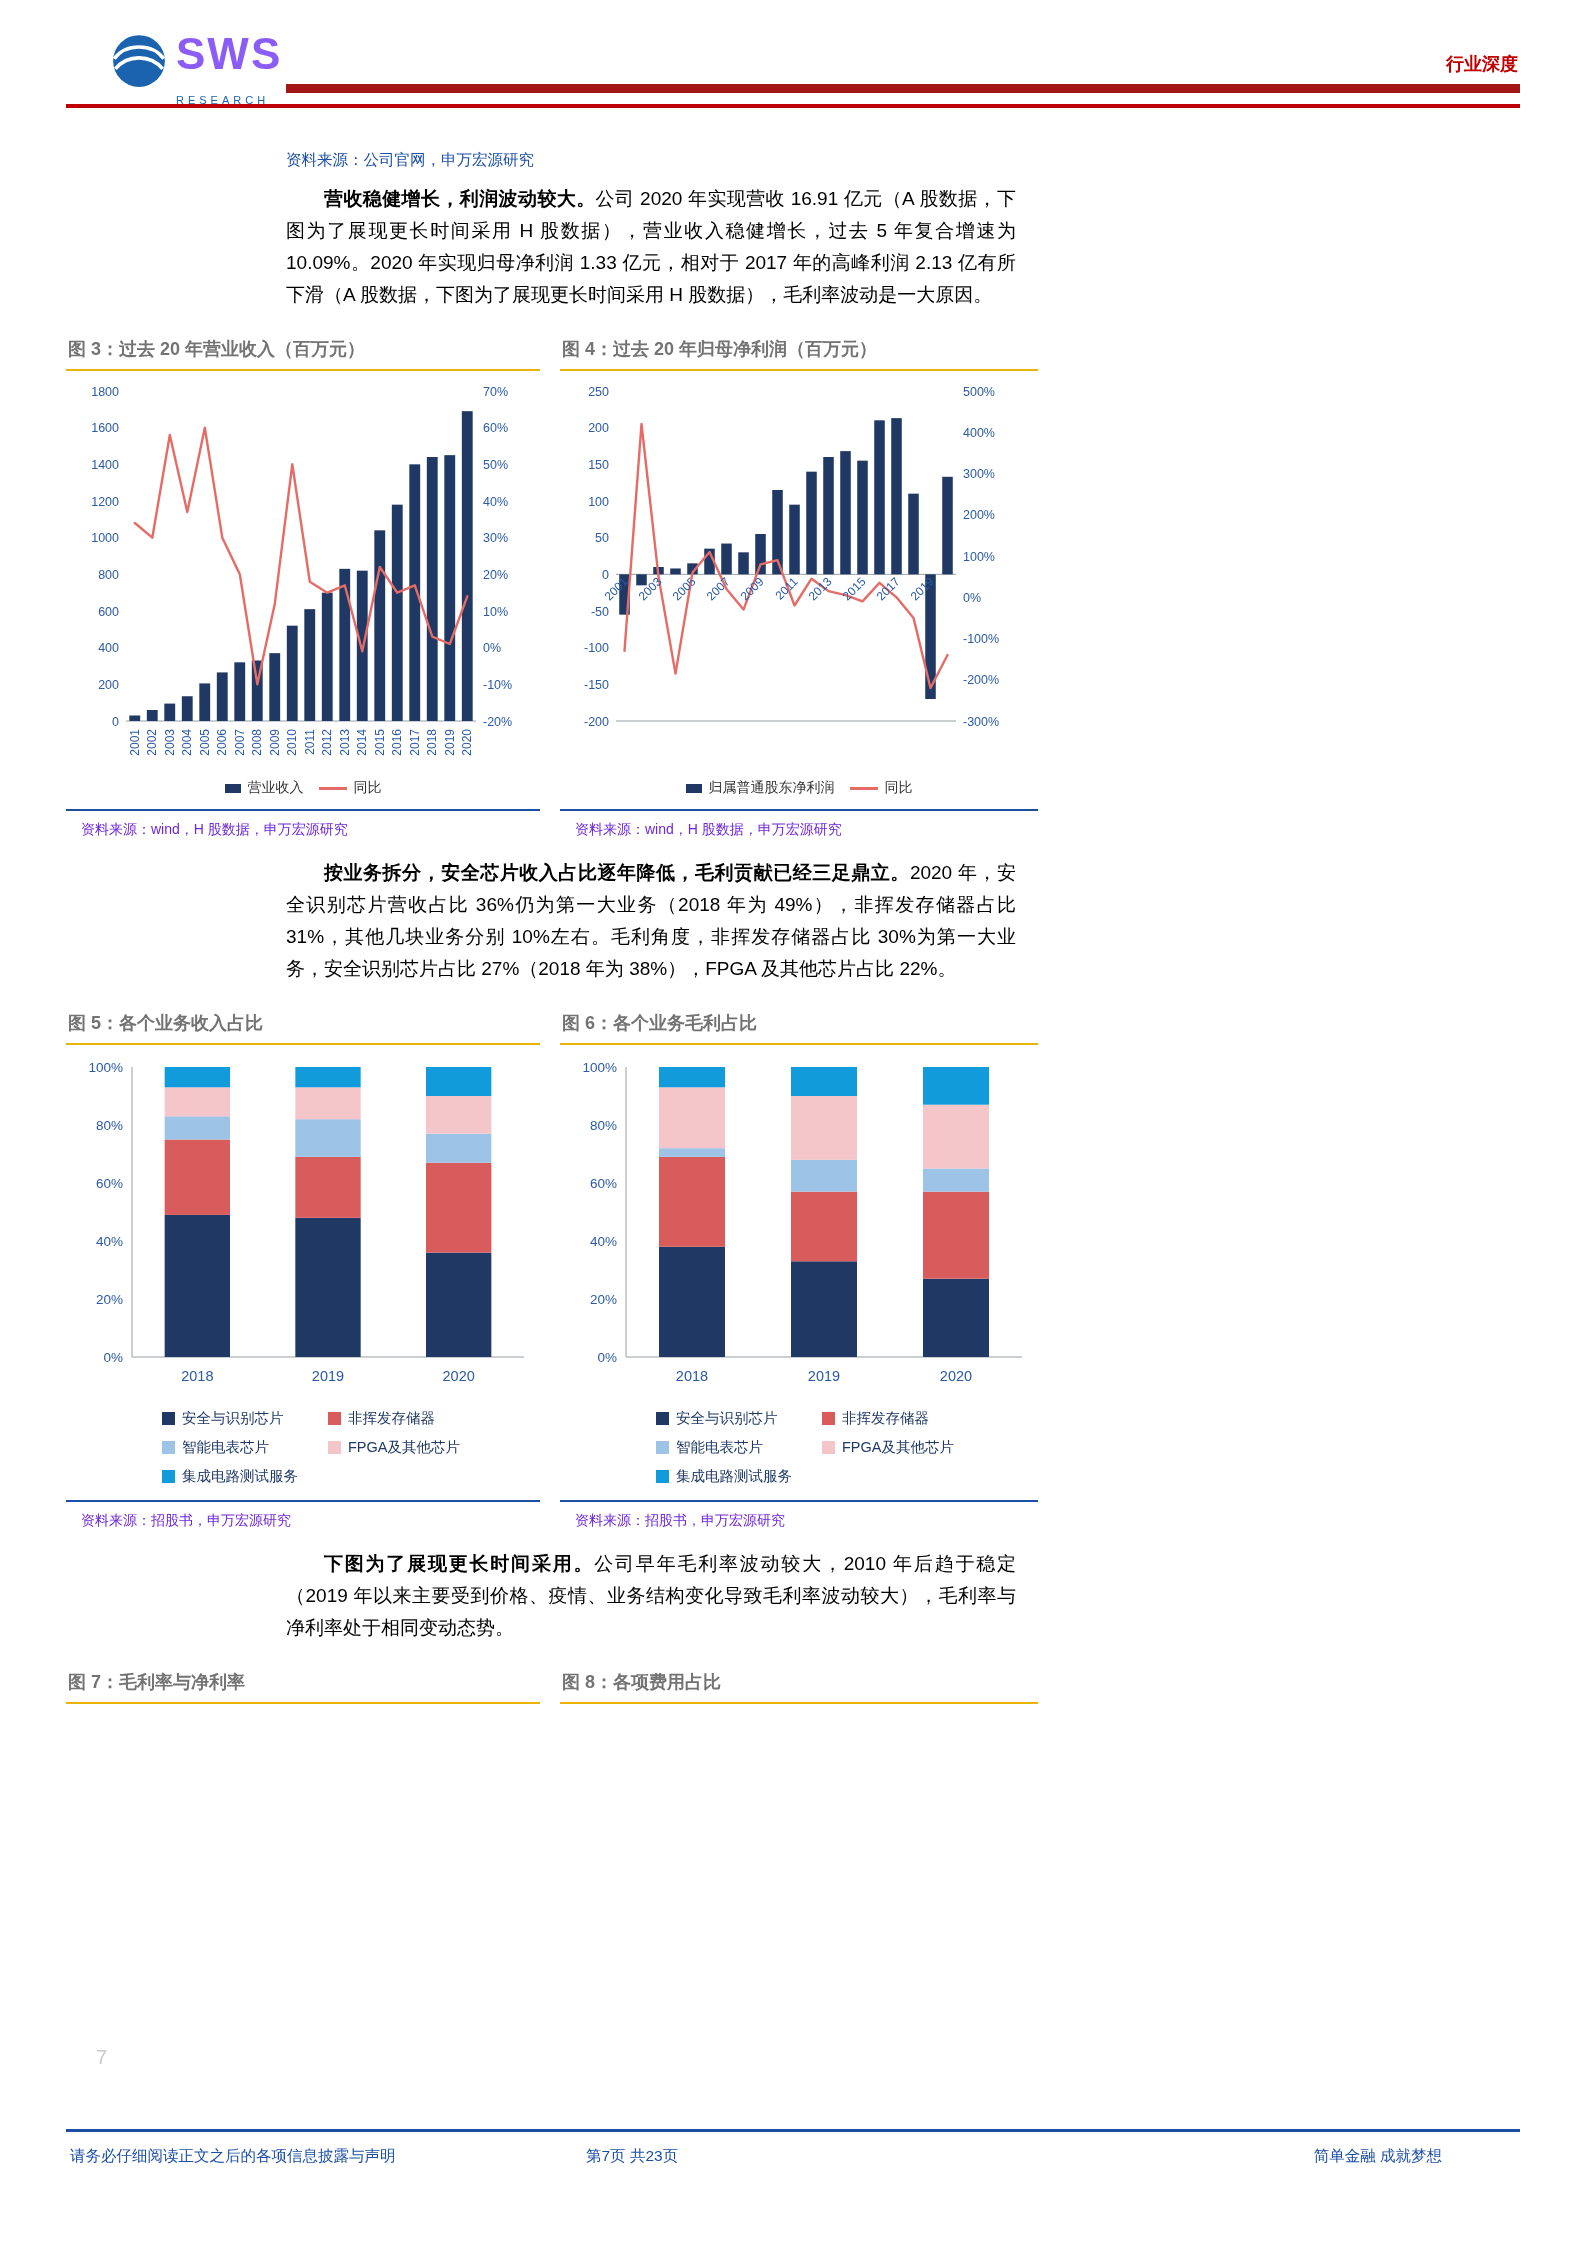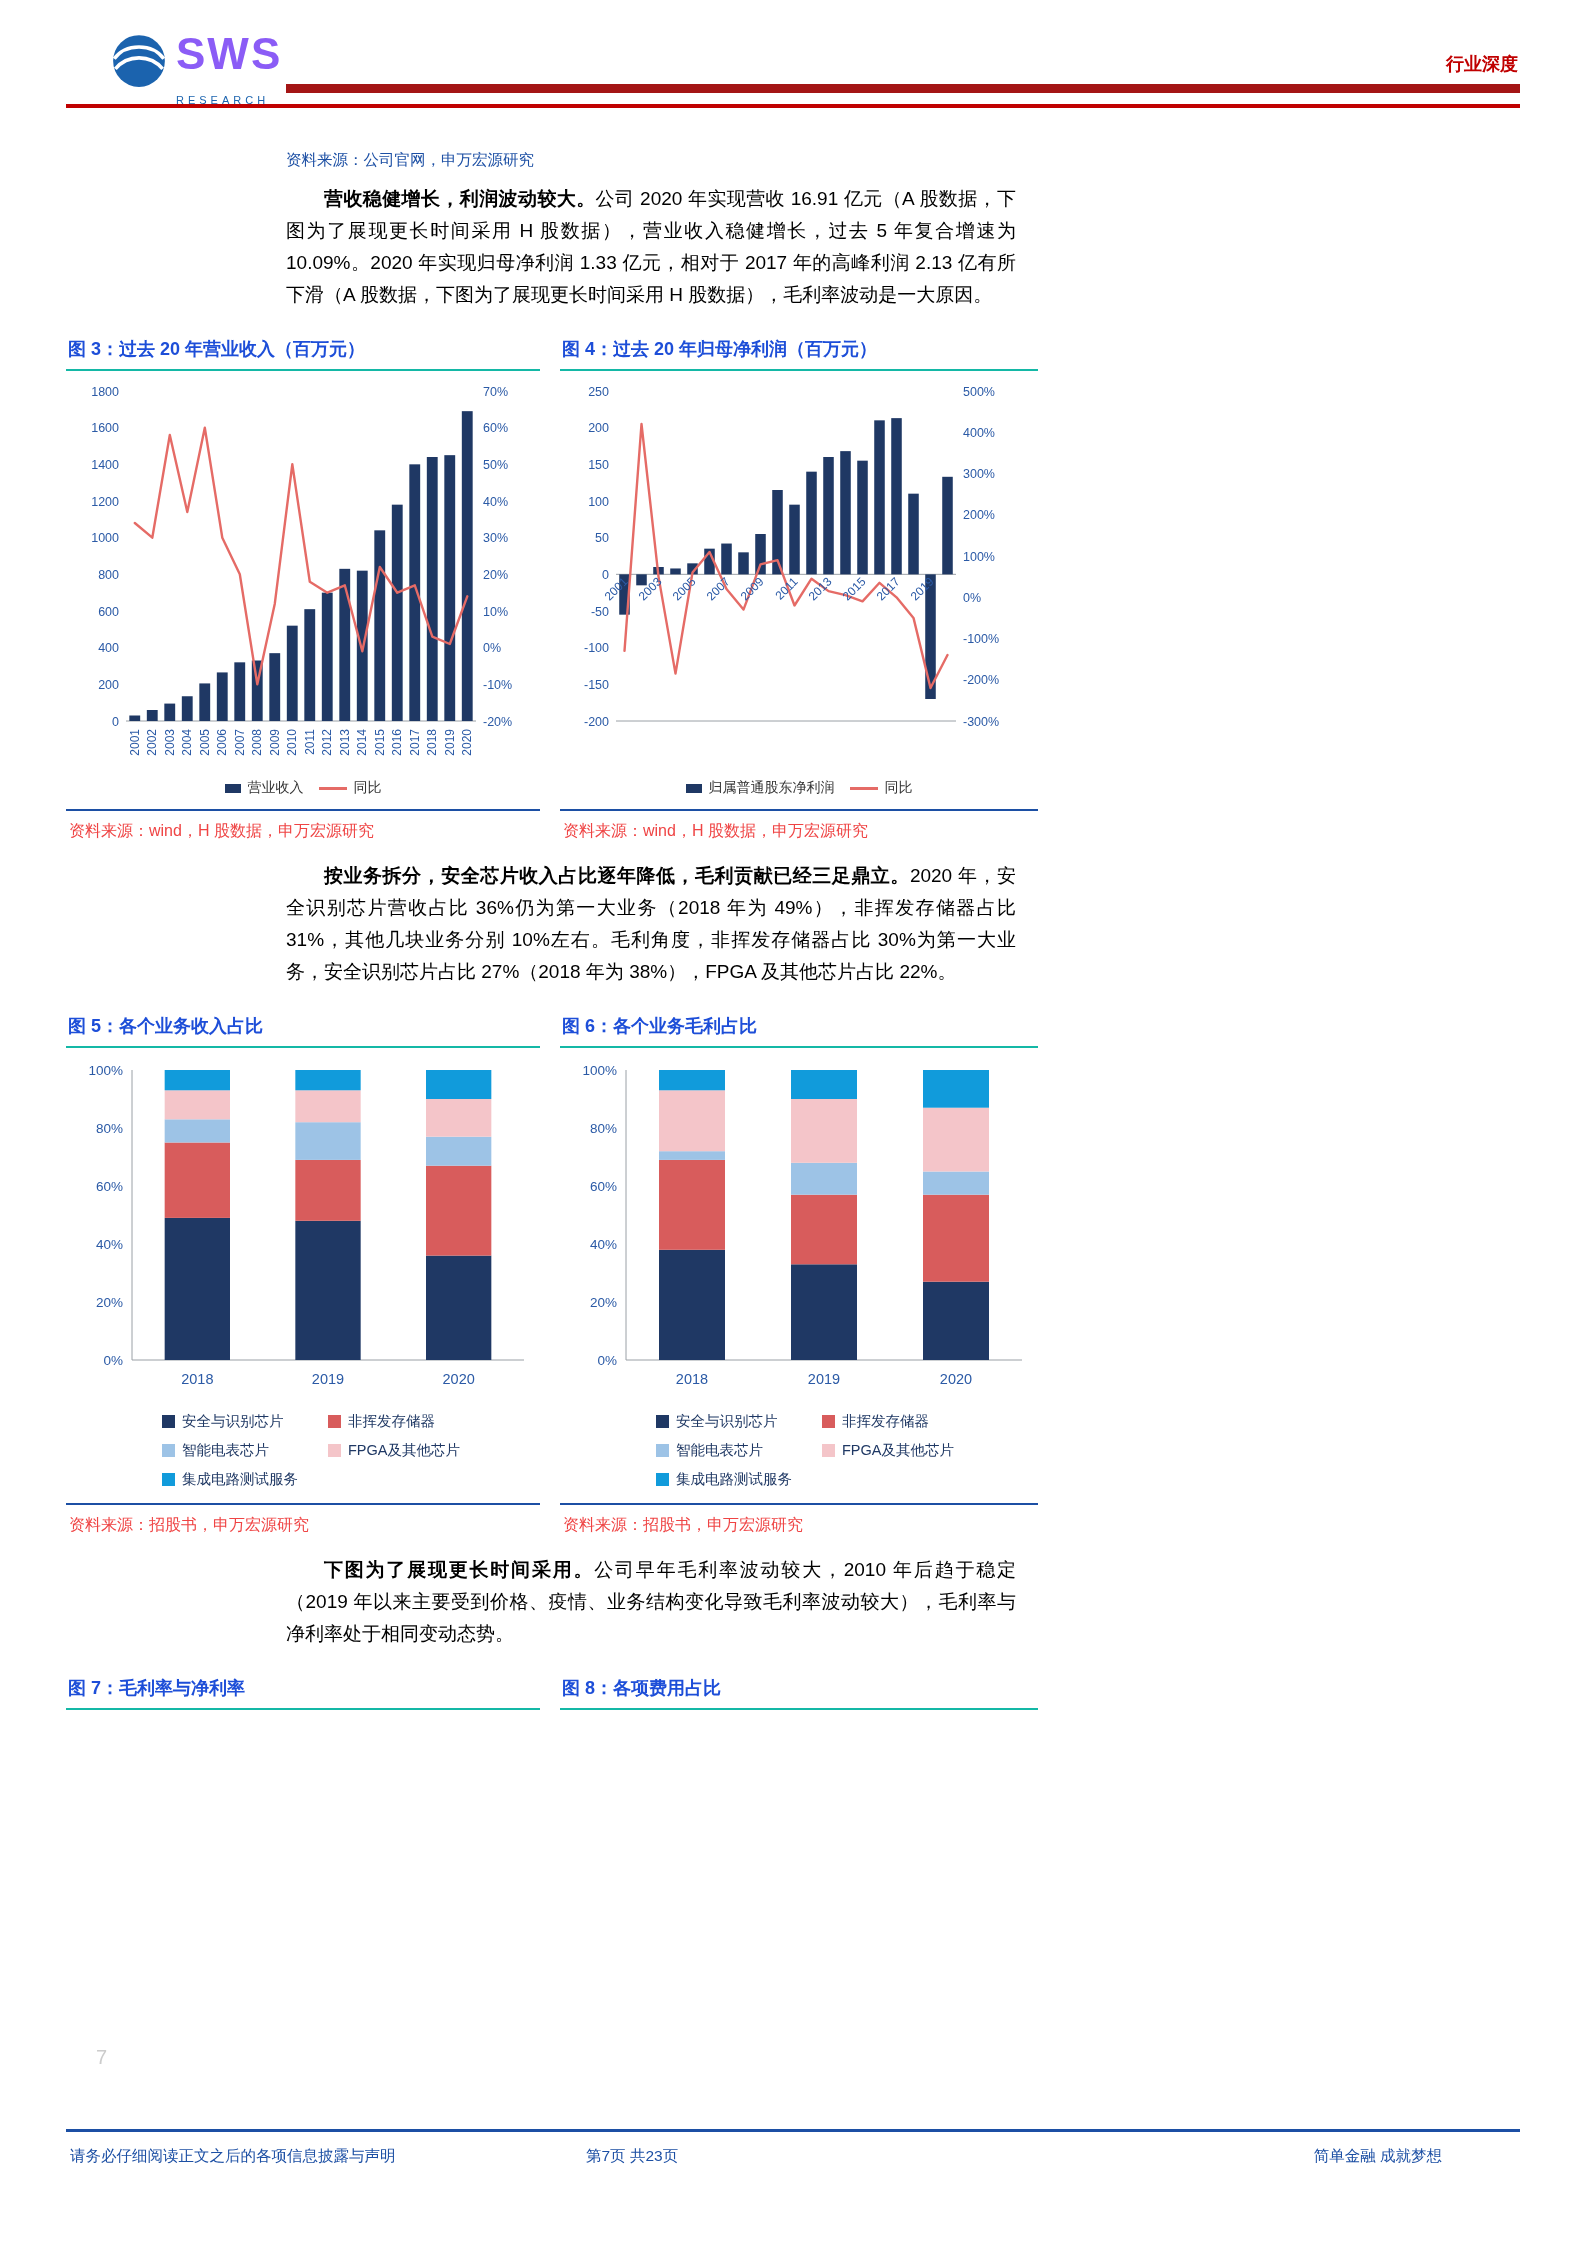--- a/index.html
+++ b/index.html
@@ -19,30 +19,30 @@
 
   
   .src-note{margin:26px 66px 0 286px;color:#1C4FA4;font-size:15.5px}
   .para{margin:12px 66px 0 286px;width:730px;font-size:19px;line-height:32px;text-align:justify;text-indent:2em;color:#000}
   .para b{font-weight:bold}
 
   
   .fig-row{display:flex;gap:20px;margin:26px 66px 0 66px}
   .col-l{width:474px}
   .col-r{width:478px}
-  .fig-title{font-size:18px;font-weight:bold;color:#1d4ed8;padding:0 0 8px 2px;border-bottom:2px solid #14b8a6}
+  .fig-title{font-size:18px;font-weight:bold;color:#737373;padding:0 0 8px 2px;border-bottom:2px solid #eab308}
   .chart{display:block;margin-top:8px}
   .legend-h{display:flex;justify-content:center;align-items:center;gap:15px;font-size:14px;color:#333;margin:2px 0 12px}
   .legend-grid{display:grid;grid-template-columns:max-content max-content;column-gap:30px;row-gap:10px;font-size:14.5px;color:#1F3864;margin:10px 0 14px 96px}
   .legend-item{display:inline-flex;align-items:center;gap:7px;white-space:nowrap}
   .legend-h .swatch{width:16px;height:9px;display:inline-block}
   .legend-grid .swatch{width:13px;height:13px;display:inline-block}
   .line-marker{width:28px;height:3px;display:inline-block}
   .fig-rule{height:2px;background:#1C4FA4}
-  .fig-source{font-size:16px;color:#ef4444;margin:10px 0 0 3px}
+  .fig-source{font-size:14px;color:#6d28d9;margin:10px 0 0 15px}
 
   
   .ghost-pagenum{position:absolute;left:96px;top:2046px;color:#CCCCCC;font-size:20px}
   .footer{position:absolute;left:66px;right:66px;bottom:76px}
   .footer-rule{height:3px;background:#1C4FA4}
   .footer-row{position:relative;margin-top:14px;height:22px;font-size:15.5px;color:#1C4FA4}
   .f-left{position:absolute;left:4px}
   .f-center{position:absolute;left:520px}
   .f-right{position:absolute;right:78px}
 </style>

